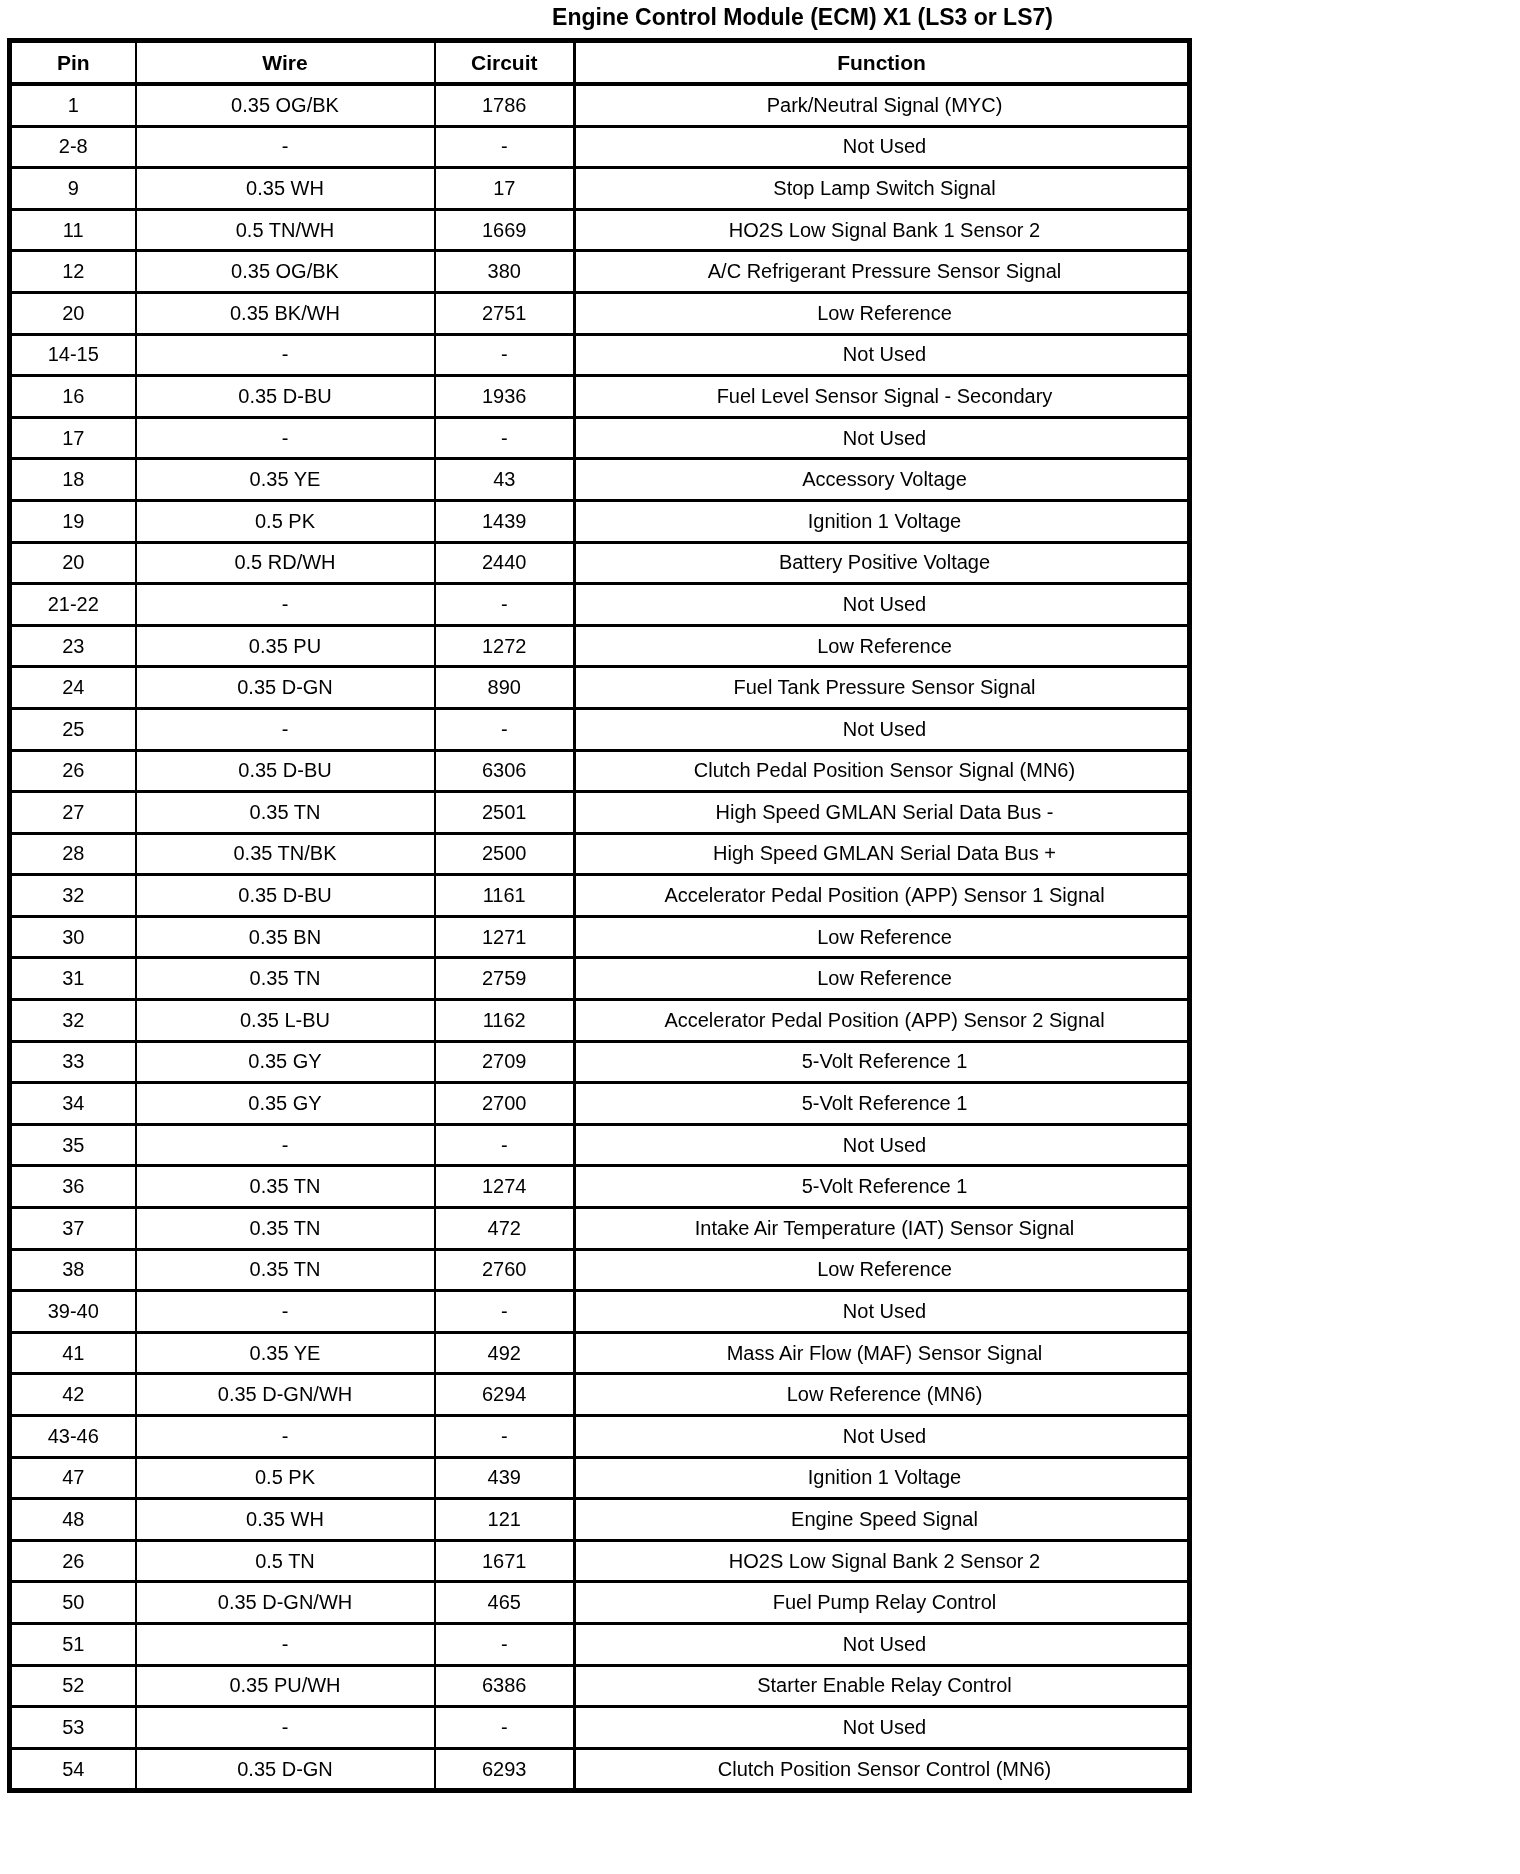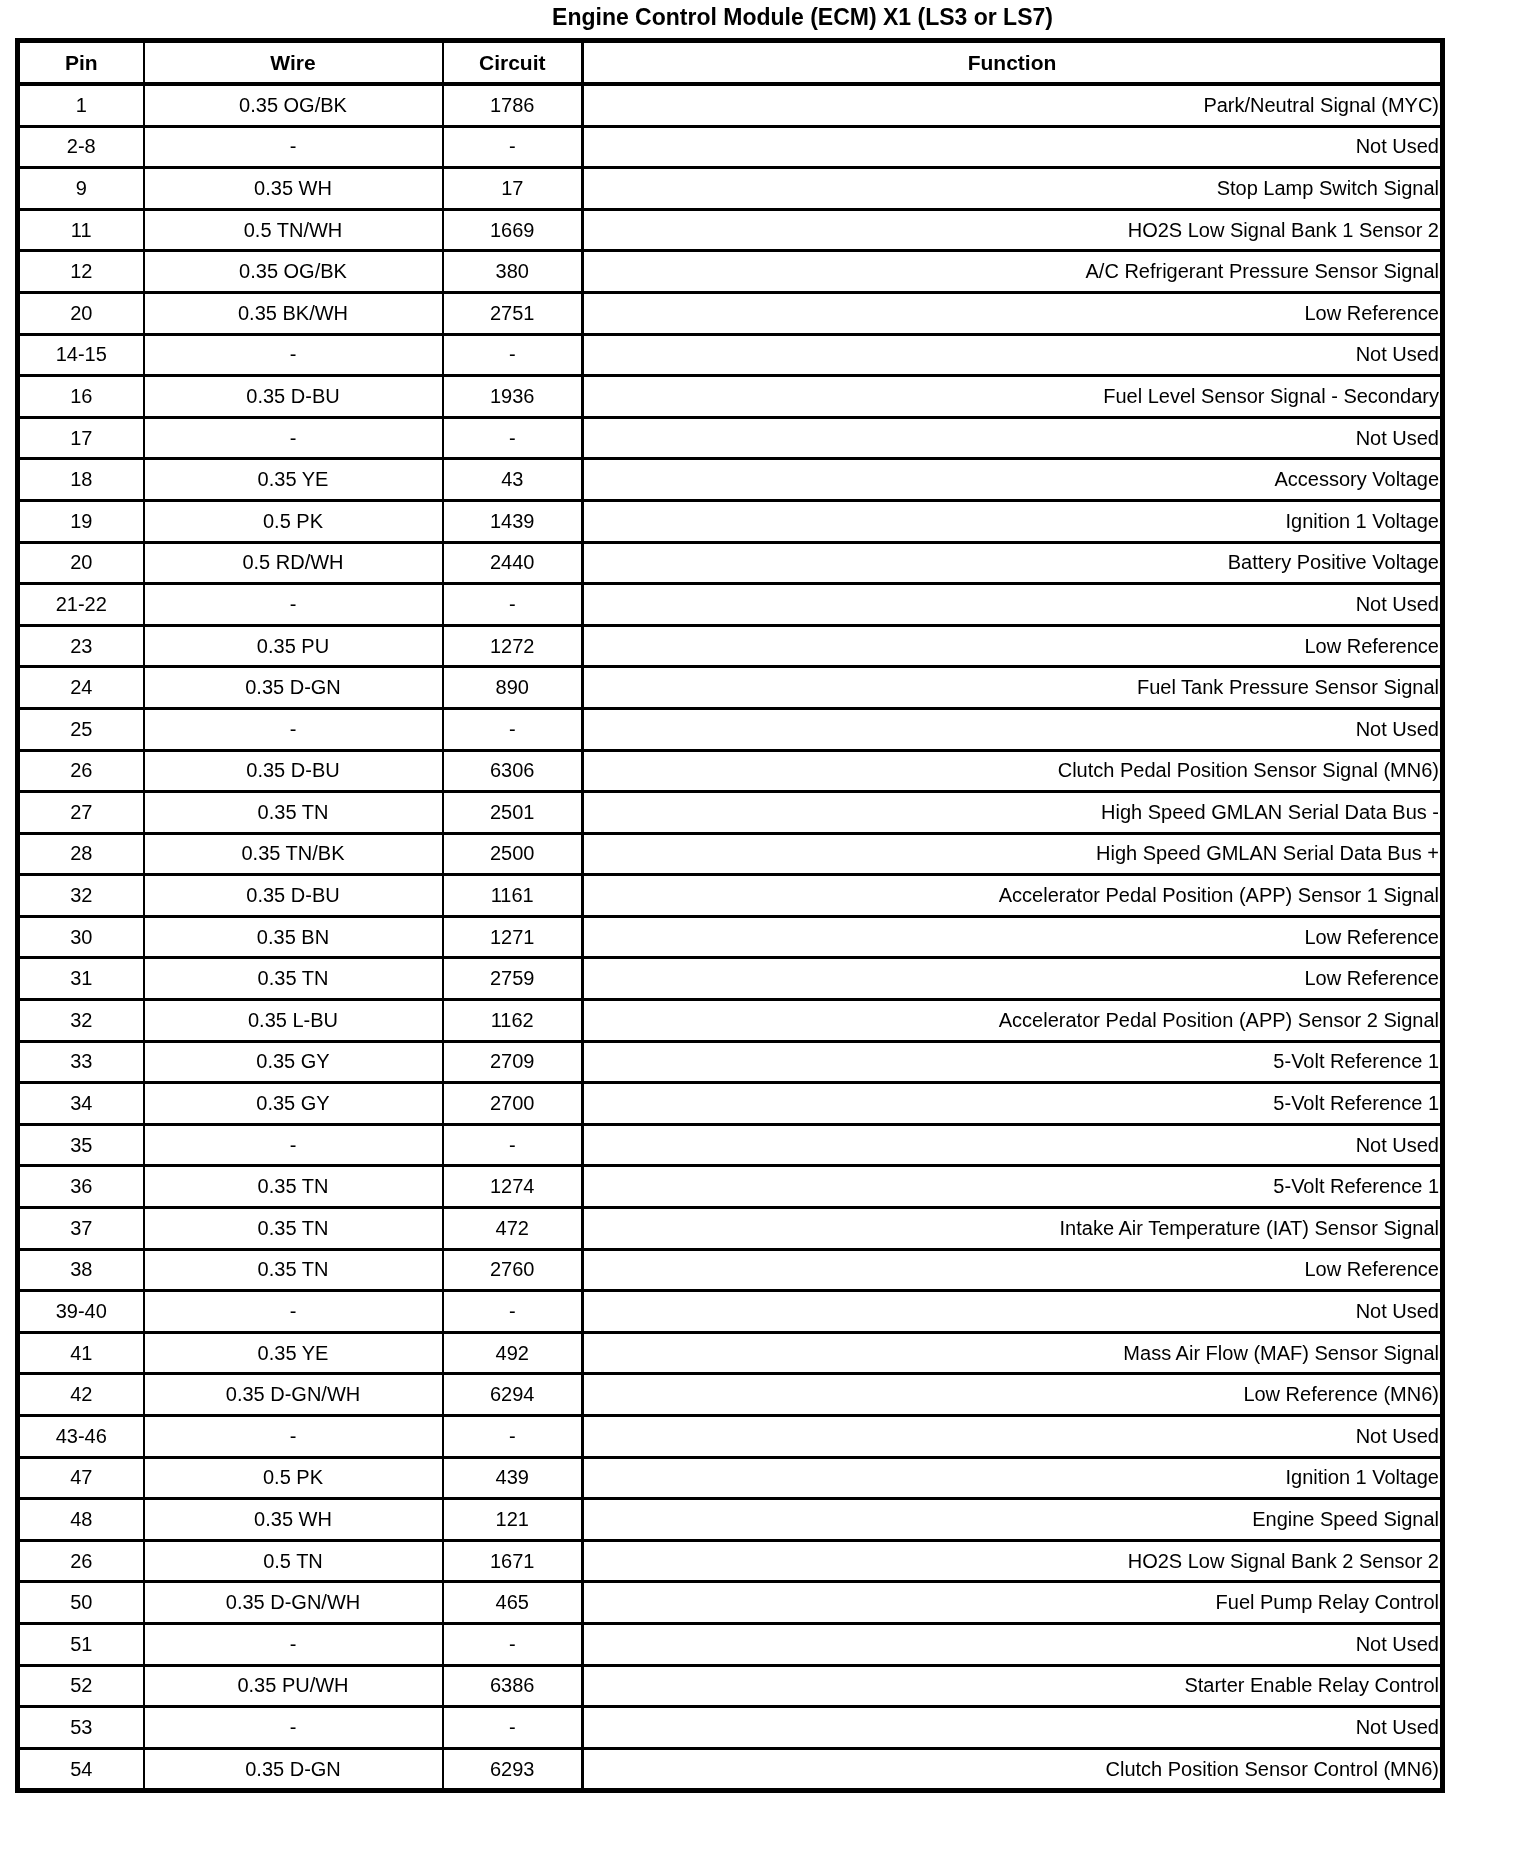--- a/index.html
+++ b/index.html
@@ -23,22 +23,22 @@
     width: 1513px;
     text-align: center;
     font-weight: bold;
     font-size: 23px;
     letter-spacing: 0px;
     margin-left: 46px;
   }
   table.pinout {
     position: absolute;
     top: 38px;
-    left: 15px;
-    width: 1430px;
+    left: 7px;
+    width: 1185px;
     border-collapse: collapse;
     table-layout: fixed;
     border: 5px solid #000;
   }
   col.c-pin     { width: 126px; }
   col.c-wire    { width: 299px; }
   col.c-circuit { width: 140px; }
   col.c-func    { width: auto;  }
   th, td {
     border: 2px solid #000;
@@ -62,21 +62,21 @@
     font-size: 20px;
     vertical-align: middle;
   }
   td.col-pin, td.col-wire, td.col-circuit {
     text-align: center;
   }
   th.h-func, td.col-function {
     border-left-width: 3px;
   }
   td.col-function {
-    text-align: right;
+    text-align: center;
     padding-left: 7px;
   }
 </style>
 </head>
 <body>
 
 <div class="page">
   <div class="title">Engine Control Module (ECM) X1 (LS3 or LS7)</div>
 
   <table class="pinout">

